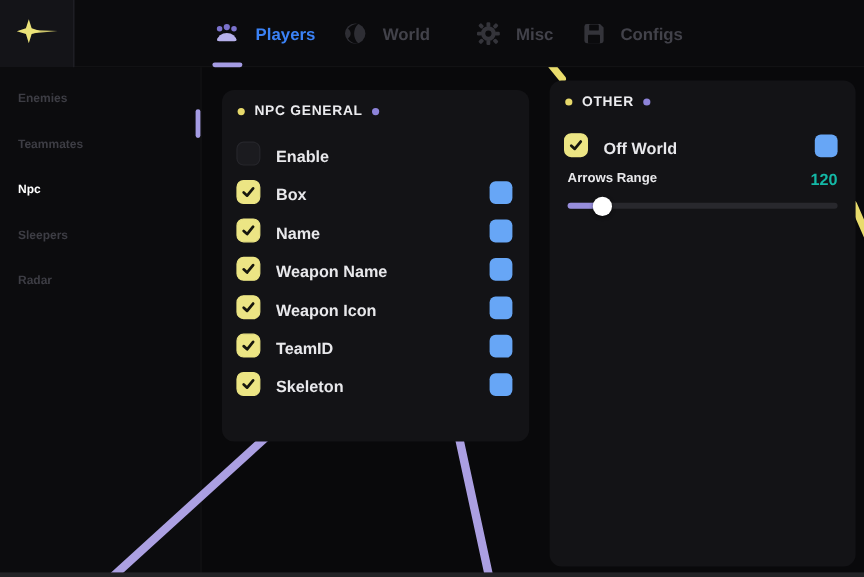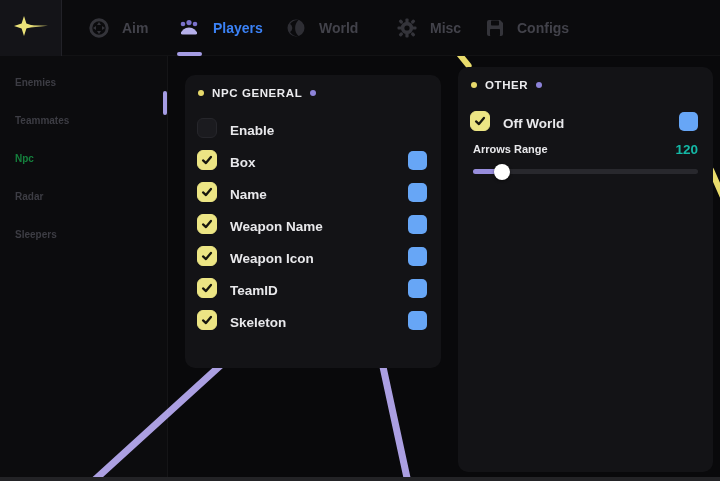--- a/index.html
+++ b/index.html
@@ -52,21 +52,21 @@
   }
   .sidebar-divider{
     position:absolute;left:167px;top:56px;width:1px;height:425px;
     background:rgba(255,255,255,0.05);z-index:4;
   }
   .side-item{
     height:38px;display:flex;align-items:center;padding-left:15px;
     font-size:10px;font-weight:700;color:#3d3d44;cursor:pointer;
   }
   .side-item:first-child{margin-top:7px;}
-  .side-item.active{color:#15803d;}
+  .side-item.active{color:#ffffff;}
   .side-scroll{
     position:absolute;left:163px;top:91px;width:4px;height:24px;border-radius:2px;
     background:#a59ce4;z-index:5;
   }
 
   
   .panel{
     position:absolute;background:#131316;border-radius:10px;z-index:6;
     box-sizing:border-box;
   }
@@ -136,32 +136,20 @@
   <div class="topbar">
     <div class="logo-cell">
       <span class="icon">
         <svg width="38" height="28" viewBox="0 0 38 28">
           <path d="M12 2 L14.4 9.6 L22 12 L14.4 14.4 L12 22 L9.6 14.4 L2 12 L9.6 9.6 Z" fill="#ece379"></path>
           <path d="M14 11 L36 11.8 L14 14 Z" fill="#ece379" opacity="0.85"></path>
         </svg>
       </span>
     </div>
 
-    <div class="tab tab-aim">
-      <span class="icon">
-        <svg width="22" height="22" viewBox="0 0 22 22">
-          <circle cx="11" cy="11" r="8.2" fill="none" stroke="#34343a" stroke-width="3"></circle>
-          <path d="M11 5 L13 8 L9 8 Z" fill="#34343a"></path>
-          <path d="M11 17 L9 14 L13 14 Z" fill="#34343a"></path>
-          <path d="M5 11 L8 9 L8 13 Z" fill="#34343a"></path>
-          <path d="M17 11 L14 13 L14 9 Z" fill="#34343a"></path>
-        </svg>
-      </span>
-      <span class="tab-label">Aim</span>
-    </div>
 
     <div class="tab tab-players active">
       <span class="icon">
         <svg width="24" height="20" viewBox="0 0 24 20">
           <circle cx="6" cy="6" r="2.3" fill="#7b72cc"></circle>
           <circle cx="12" cy="4.6" r="2.6" fill="#7b72cc"></circle>
           <circle cx="18" cy="6" r="2.3" fill="#7b72cc"></circle>
           <path d="M4 16 a8 6.5 0 0 1 16 0 z" fill="#b6b0ea"></path>
           <rect x="4" y="13.4" width="16" height="3" rx="1.5" fill="#b6b0ea"></rect>
         </svg>
@@ -217,24 +205,24 @@
     <div class="side-item">
         <span>Enemies</span>
       </div>
     <div class="side-item">
         <span>Teammates</span>
       </div>
     <div class="side-item active">
         <span>Npc</span>
       </div>
     <div class="side-item">
+        <span>Sleepers</span>
+      </div>
+    <div class="side-item">
         <span>Radar</span>
-      </div>
-    <div class="side-item">
-        <span>Sleepers</span>
       </div>
   </div>
   <div class="sidebar-divider"></div>
   <div class="side-scroll"></div>
 
   <div class="panel panel-npc">
     <div class="panel-header">
       <span class="dot dot-yellow"></span>
       <span class="panel-title">NPC GENERAL</span>
       <span class="dot dot-purple"></span>

